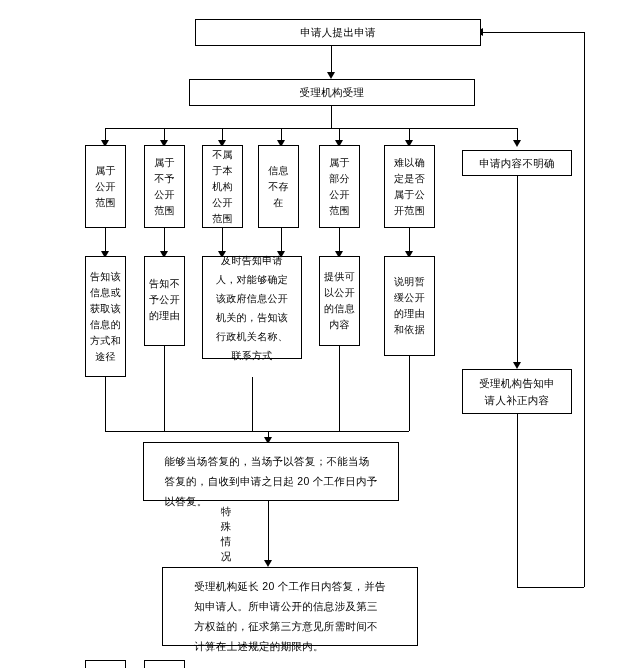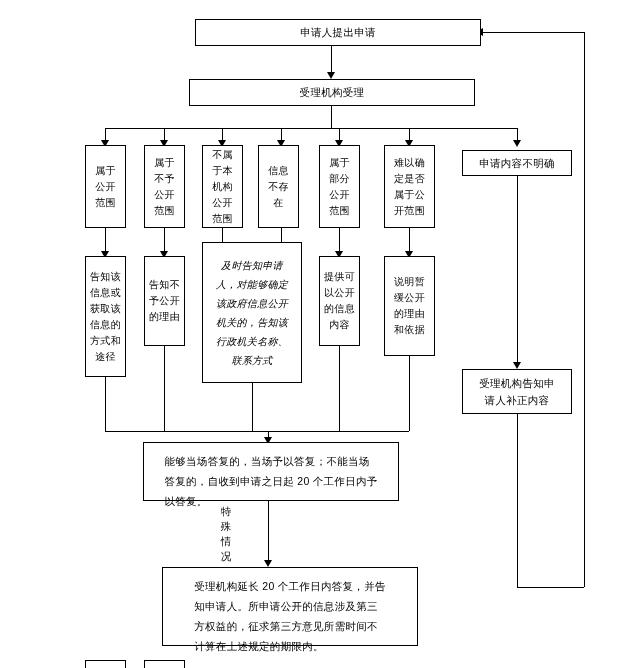--- a/index.html
+++ b/index.html
@@ -155,24 +155,24 @@
   <div class="arrow down" style="left:335px; top:251px;"></div>
   <div class="line vline" style="left:409px; top:228px; height:27px;"></div>
   <div class="arrow down" style="left:405px; top:251px;"></div>
 
   <div class="node narrow" style="left:85px; top:256px; width:41px; height:121px;">告知该
 信息或
 获取该
 信息的
 方式和
 途径</div>
-  <div class="node narrow" style="left:144px; top:256px; width:41px; height:90px;">告知不
+  <div class="node narrow" style="left:144px; top:256px; width:41px; height:90px;font-family:Liberation Mono, monospace;">告知不
 予公开
 的理由</div>
-  <div class="node" style="left:202px; top:242px; width:100px; height:141px; font-size:10px; line-height:19px;font-style:italic;">及时告知申请
+  <div class="node" style="left:202px; top:256px; width:100px; height:103px; font-size:10px; line-height:19px;">及时告知申请
 人，对能够确定
 该政府信息公开
 机关的，告知该
 行政机关名称、
 联系方式</div>
   <div class="node narrow" style="left:319px; top:256px; width:41px; height:90px;">提供可
 以公开
 的信息
 内容</div>
   <div class="node narrow" style="left:384px; top:256px; width:51px; height:100px;font-family:Liberation Serif, serif;">说明暂

